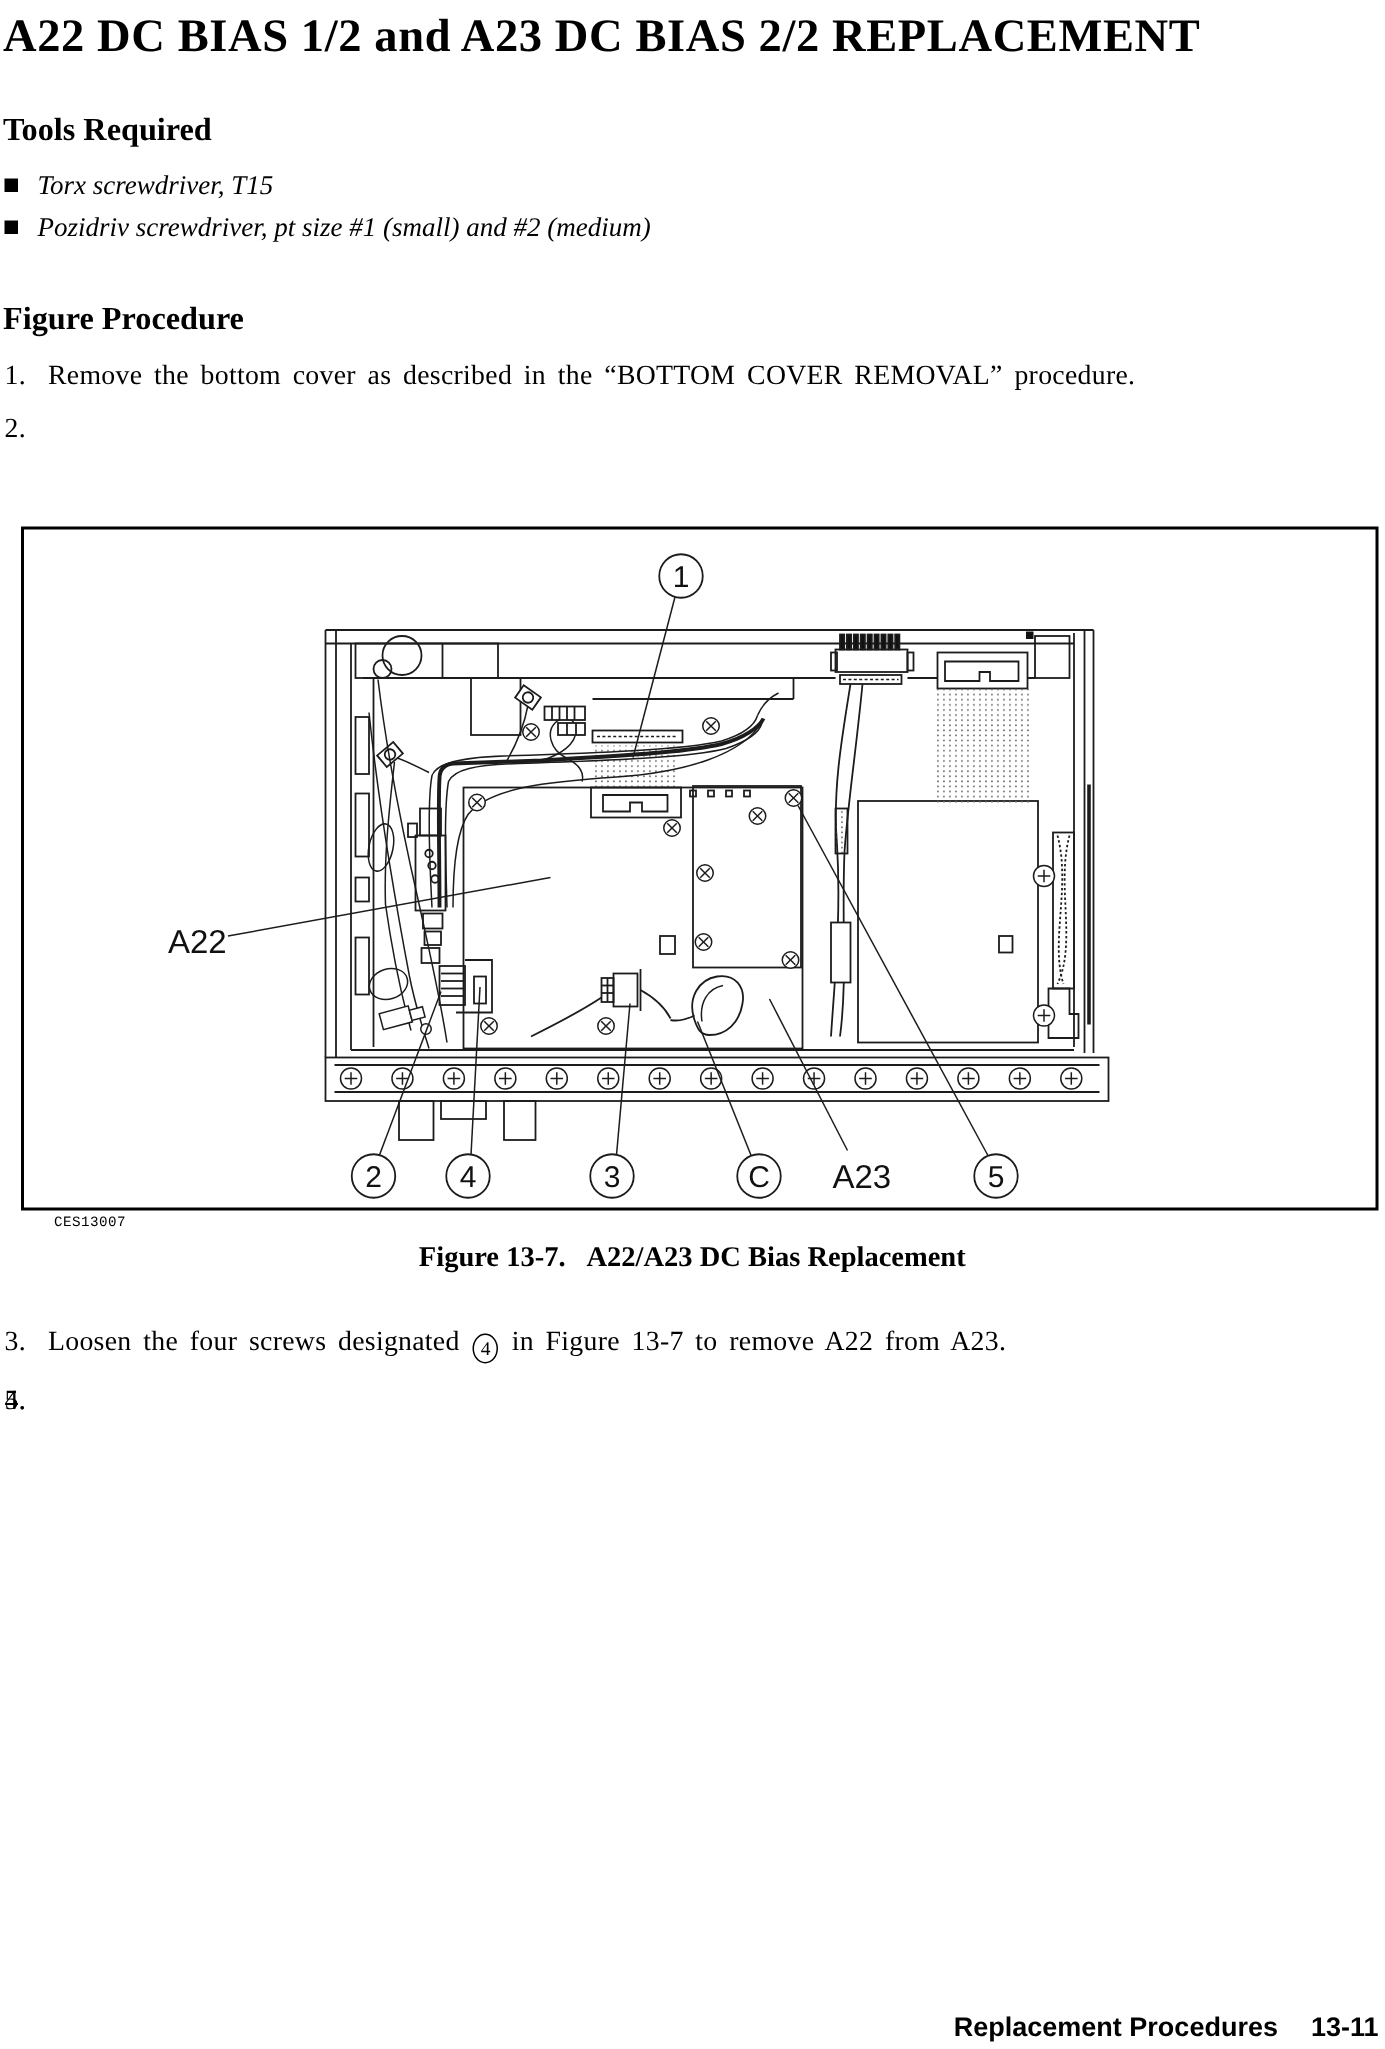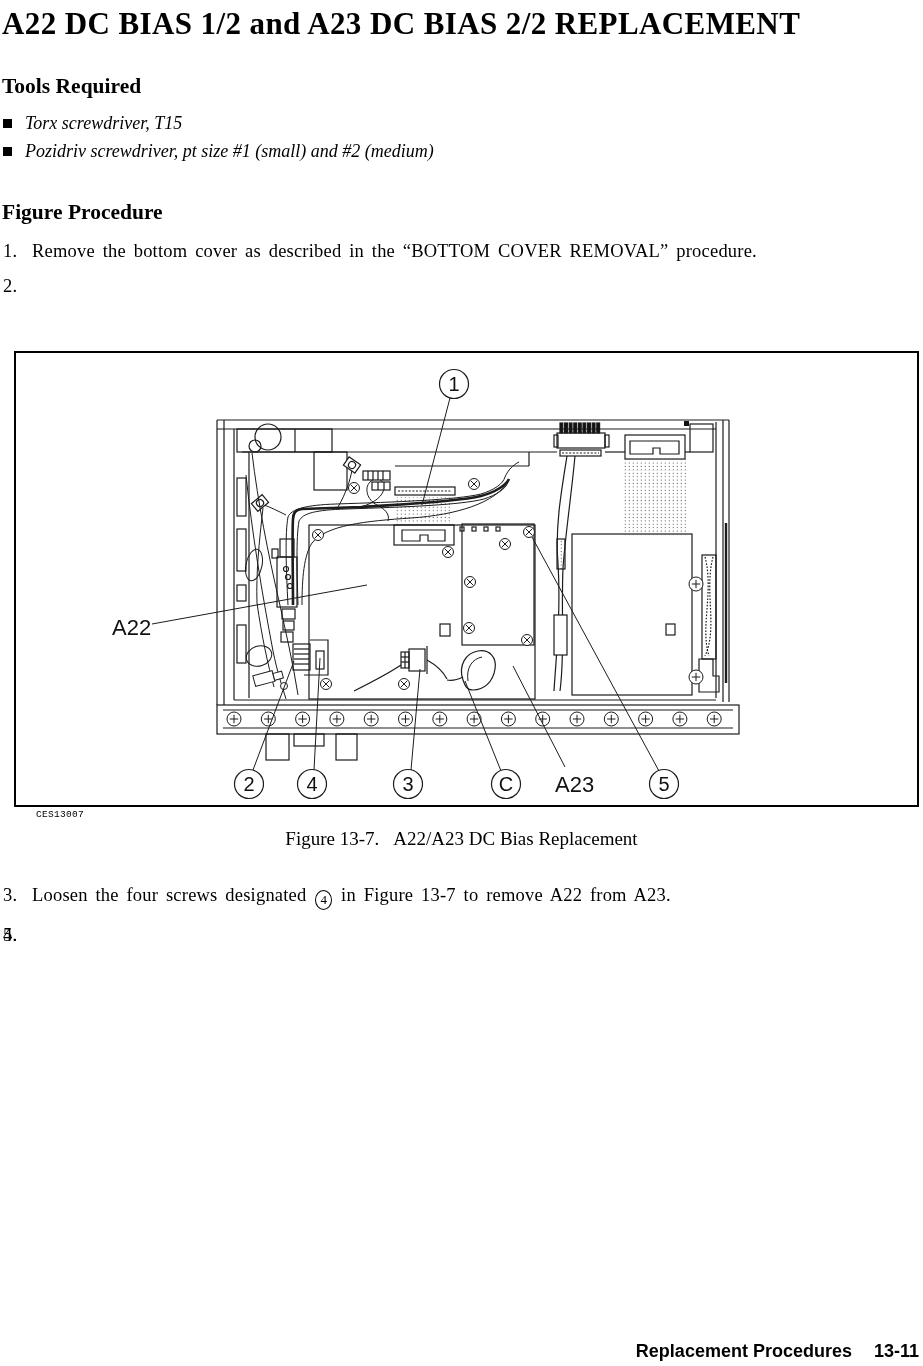--- a/index.html
+++ b/index.html
@@ -27,21 +27,21 @@
   .circ{
     display:inline-block;width:15px;height:18px;border:1.5px solid #000;border-radius:50%;
     font-size:13px;line-height:17px;text-align:center;vertical-align:-3px;margin:0 1px;
     letter-spacing:0;word-spacing:0;
   }
   .fig-frame{
     left:14px;top:351px;width:901px;height:452px;border:2px solid #000;background:#fff;
   }
   .fig-frame svg{position:absolute;left:0;top:0;}
   .fig-code{left:16px;top:809px;font-family:Liberation Mono, monospace;font-size:9.5px;letter-spacing:.3px;margin-left:20px;}
-  .fig-caption{top:828px;left:0;width:923px;text-align:center;font-size:19px;font-weight:normal;white-space:nowrap;}
+  .fig-caption{top:828px;left:0;width:923px;text-align:center;font-size:19px;font-weight:bold;white-space:nowrap;}
   .fig-caption .cap-title{margin-left:14px;}
   .footer{
     top:1341px;right:4px;font-family:"Liberation Sans",sans-serif;
     font-size:18px;font-weight:bold;white-space:nowrap;
   }
   .footer .pagenum{margin-left:22px;}
   svg text{font-family:"Liberation Sans",sans-serif;fill:#111;}
 </style>
 </head>
 <body>

